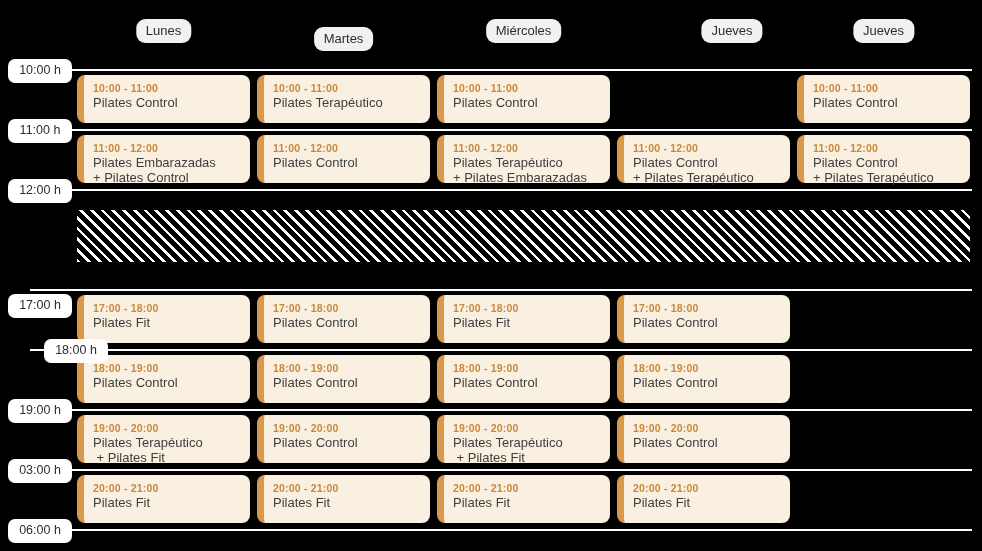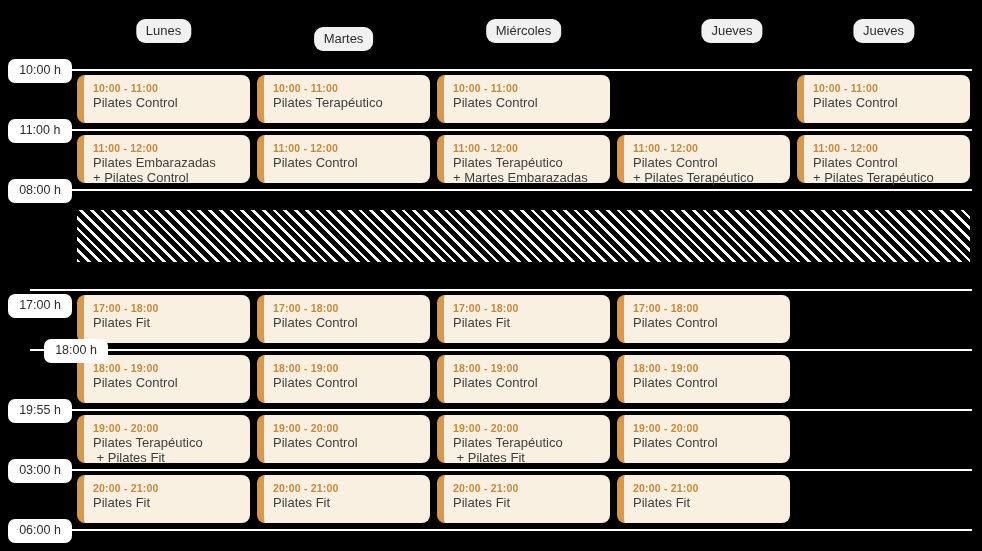--- a/index.html
+++ b/index.html
@@ -68,27 +68,27 @@
 <body>
 
 <div class="stage">
   <div class="hatch-band"></div>
 
 <div class="grid-line" style="top: 69px;"></div>
     <div class="time-pill" style="top: 59px;">10:00 h</div>
     <div class="grid-line" style="top: 129px;"></div>
     <div class="time-pill" style="top: 119px;">11:00 h</div>
     <div class="grid-line" style="top: 189px;"></div>
-    <div class="time-pill" style="top: 179px;">08:00 h</div>
+    <div class="time-pill" style="top: 179px;">12:00 h</div>
     <div class="grid-line" style="top: 289px;"></div>
     <div class="time-pill" style="top: 294px;">17:00 h</div>
     <div class="grid-line" style="top: 349px;"></div>
     <div class="time-pill" style="top: 339px; margin-left: 36px;">18:00 h</div>
     <div class="grid-line" style="top: 409px;"></div>
-    <div class="time-pill" style="top: 399px;">19:55 h</div>
+    <div class="time-pill" style="top: 399px;">19:00 h</div>
     <div class="grid-line" style="top: 469px;"></div>
     <div class="time-pill" style="top: 459px;">03:00 h</div>
     <div class="grid-line" style="top: 529px;"></div>
     <div class="time-pill" style="top: 519px;">06:00 h</div>
     <div class="day-pill" style="left: 163.5px;">Lunes</div>
     <div class="event-card" style="left: 77px; top: 75px;">
       <div class="event-time">10:00 - 11:00</div>
       <div class="event-line bold">Pilates Control</div>
     </div>
     <div class="event-card" style="left: 77px; top: 135px;">
@@ -139,21 +139,21 @@
       <div class="event-line">Pilates Fit</div>
     </div>
     <div class="day-pill" style="left: 523.5px;">Miércoles</div>
     <div class="event-card" style="left: 437px; top: 75px;">
       <div class="event-time">10:00 - 11:00</div>
       <div class="event-line bold">Pilates Control</div>
     </div>
     <div class="event-card" style="left: 437px; top: 135px;">
       <div class="event-time">11:00 - 12:00</div>
       <div class="event-line">Pilates Terapéutico</div>
-      <div class="event-line">+ Martes Embarazadas</div>
+      <div class="event-line">+ Pilates Embarazadas</div>
     </div>
     <div class="event-card" style="left: 437px; top: 295px;">
       <div class="event-time">17:00 - 18:00</div>
       <div class="event-line">Pilates Fit</div>
     </div>
     <div class="event-card" style="left: 437px; top: 355px;">
       <div class="event-time">18:00 - 19:00</div>
       <div class="event-line bold">Pilates Control</div>
     </div>
     <div class="event-card" style="left: 437px; top: 415px;">

